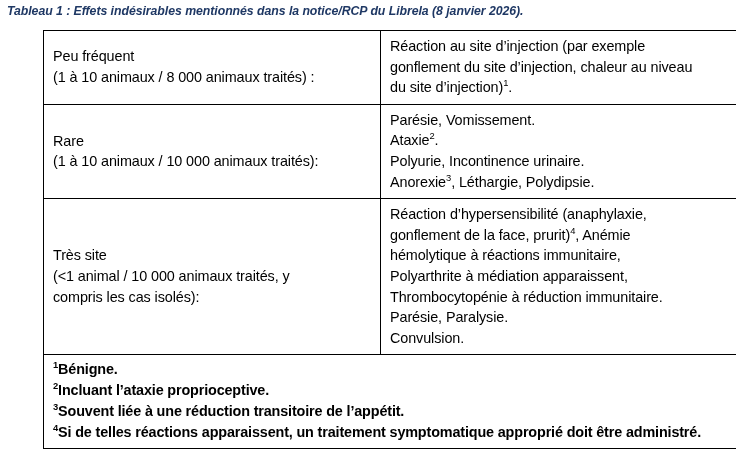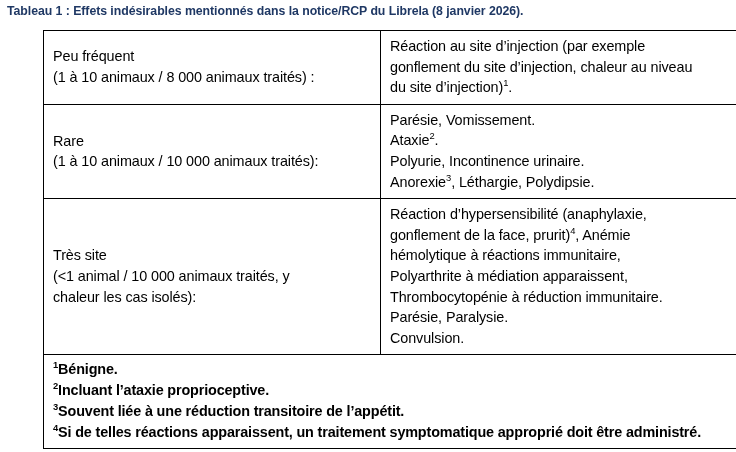--- a/index.html
+++ b/index.html
@@ -23,20 +23,21 @@
     height: 452px;
     box-sizing: border-box;
   }
 
   
   .caption {
     position: absolute;
     left: 7px;
     top: 3px;
     width: 722px;
+    font-style: italic;
     font-weight: 600;
     font-size: 12.3px;
     line-height: 16px;
     color: #1f3864;
     letter-spacing: -0.05px;
     white-space: nowrap;
   }
 
   
   .table-wrap {
@@ -154,21 +155,21 @@
               <span class="ln">Anorexie<sup>3</sup>, Léthargie, Polydipsie.</span>
             </div>
           </td>
         </tr>
 
         <tr class="row-tresrare">
           <td class="freq-cell">
             <div class="cell-inner">
               <span class="ln">Très site</span>
               <span class="ln">(&lt;1 animal / 10 000 animaux traités, y</span>
-              <span class="ln">chaleur les cas isolés):</span>
+              <span class="ln">compris les cas isolés):</span>
             </div>
           </td>
           <td class="eff-cell">
             <div class="cell-inner">
               <span class="ln">Réaction d’hypersensibilité (anaphylaxie,</span>
               <span class="ln">gonflement de la face, prurit)<sup>4</sup>, Anémie</span>
               <span class="ln">hémolytique à réactions immunitaire,</span>
               <span class="ln">Polyarthrite à médiation apparaissent,</span>
               <span class="ln">Thrombocytopénie à réduction immunitaire.</span>
               <span class="ln">Parésie, Paralysie.</span>

